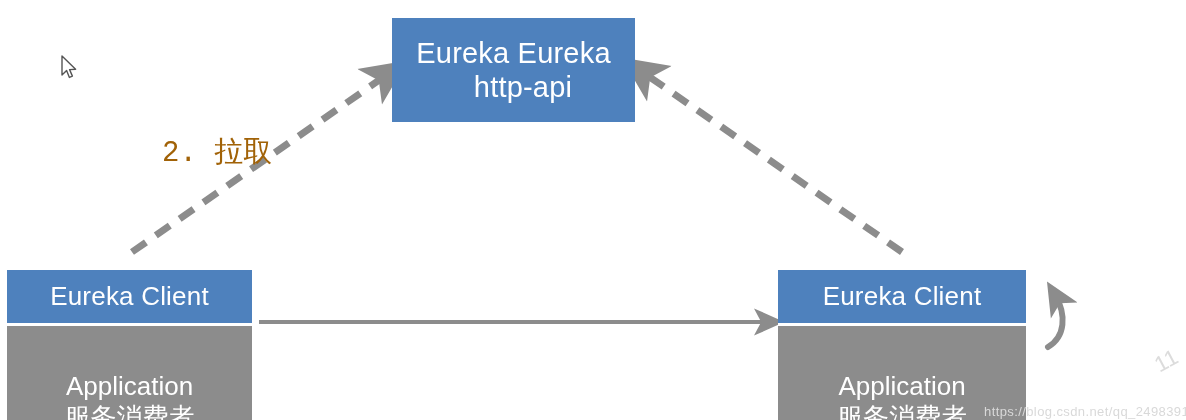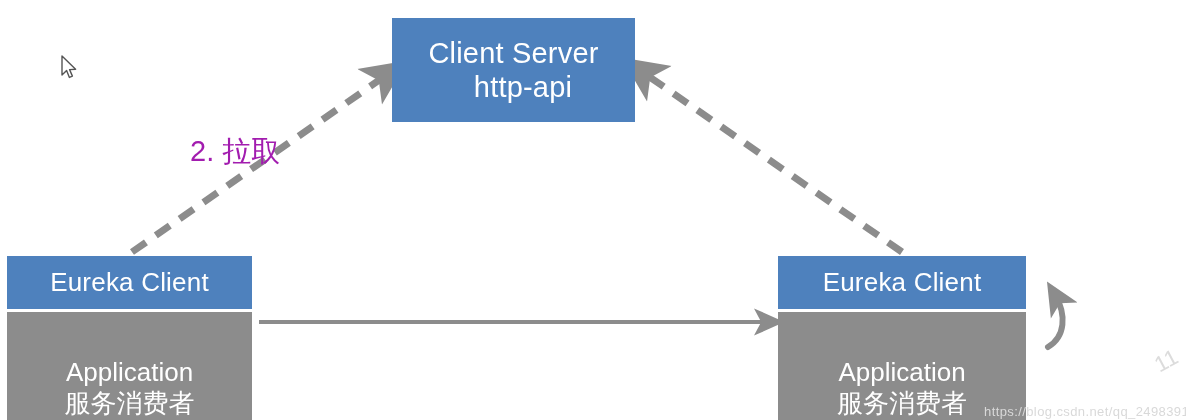--- a/index.html
+++ b/index.html
@@ -77,41 +77,41 @@
   }
   #client-right {
     left: 778px;
     top: 256px;
     width: 248px;
     height: 164px;
   }
   .client .hdr {
     height: 53px;
     font-size: 26px;
+    margin-top: 14px;
   }
   .client .sep {
     height: 3px;
     background: #ffffff;
   }
   .client .body {
     height: 108px;
     font-size: 26px;
     padding-bottom: 4px;
   }
   .client .body .l1 { display:block;margin-top:44px; }
   .client .body .l2 { display:block; }
 
   
   .edge-label {
     position: absolute;
-    color: #a21caf;
+    color: #a16207;
     font-size: 29px;
     white-space: nowrap;
-    font-family: Liberation Sans, sans-serif;
-    margin-left: 28px;
+    font-family: Liberation Mono, monospace;
   }
   #label-pull   { left: 162px; top: 132px; }
   #label-reg    { left: 806px; top: 130px; }
   #label-call   { left: 459px; top: 256px; }
   #label-start  { left: 1082px; top: 303px; font-size: 27px; }
 
   
   .watermark {
     position: absolute;
     color: #d9d9d9;
@@ -160,21 +160,21 @@
 
     <line x1="902" y1="252" x2="641" y2="71" stroke="#8c8c8c" stroke-width="7" stroke-dasharray="17 12" stroke-linecap="butt" marker-end="url(#ah-dash)"></line>
 
     <line x1="259" y1="322" x2="770" y2="322" stroke="#8c8c8c" stroke-width="4" marker-end="url(#ah-solid)"></line>
 
     <path d="M1048,347 C1065,337 1067,315 1055,295" fill="none" stroke="#8c8c8c" stroke-width="6" stroke-linecap="round" marker-end="url(#ah-curve)"></path>
   </svg>
 
   <div class="node" id="server-node">
     <div class="hdr">
-      <span class="l1">Client Server</span>
+      <span class="l1">Eureka Eureka</span>
       <span class="l2">http-api</span>
     </div>
   </div>
 
   <div class="node client" id="client-left">
     <div class="hdr">Eureka Client</div>
     <div class="sep"></div>
     <div class="body">
       <span class="l1">Application</span>
       <span class="l2">服务消费者</span>

